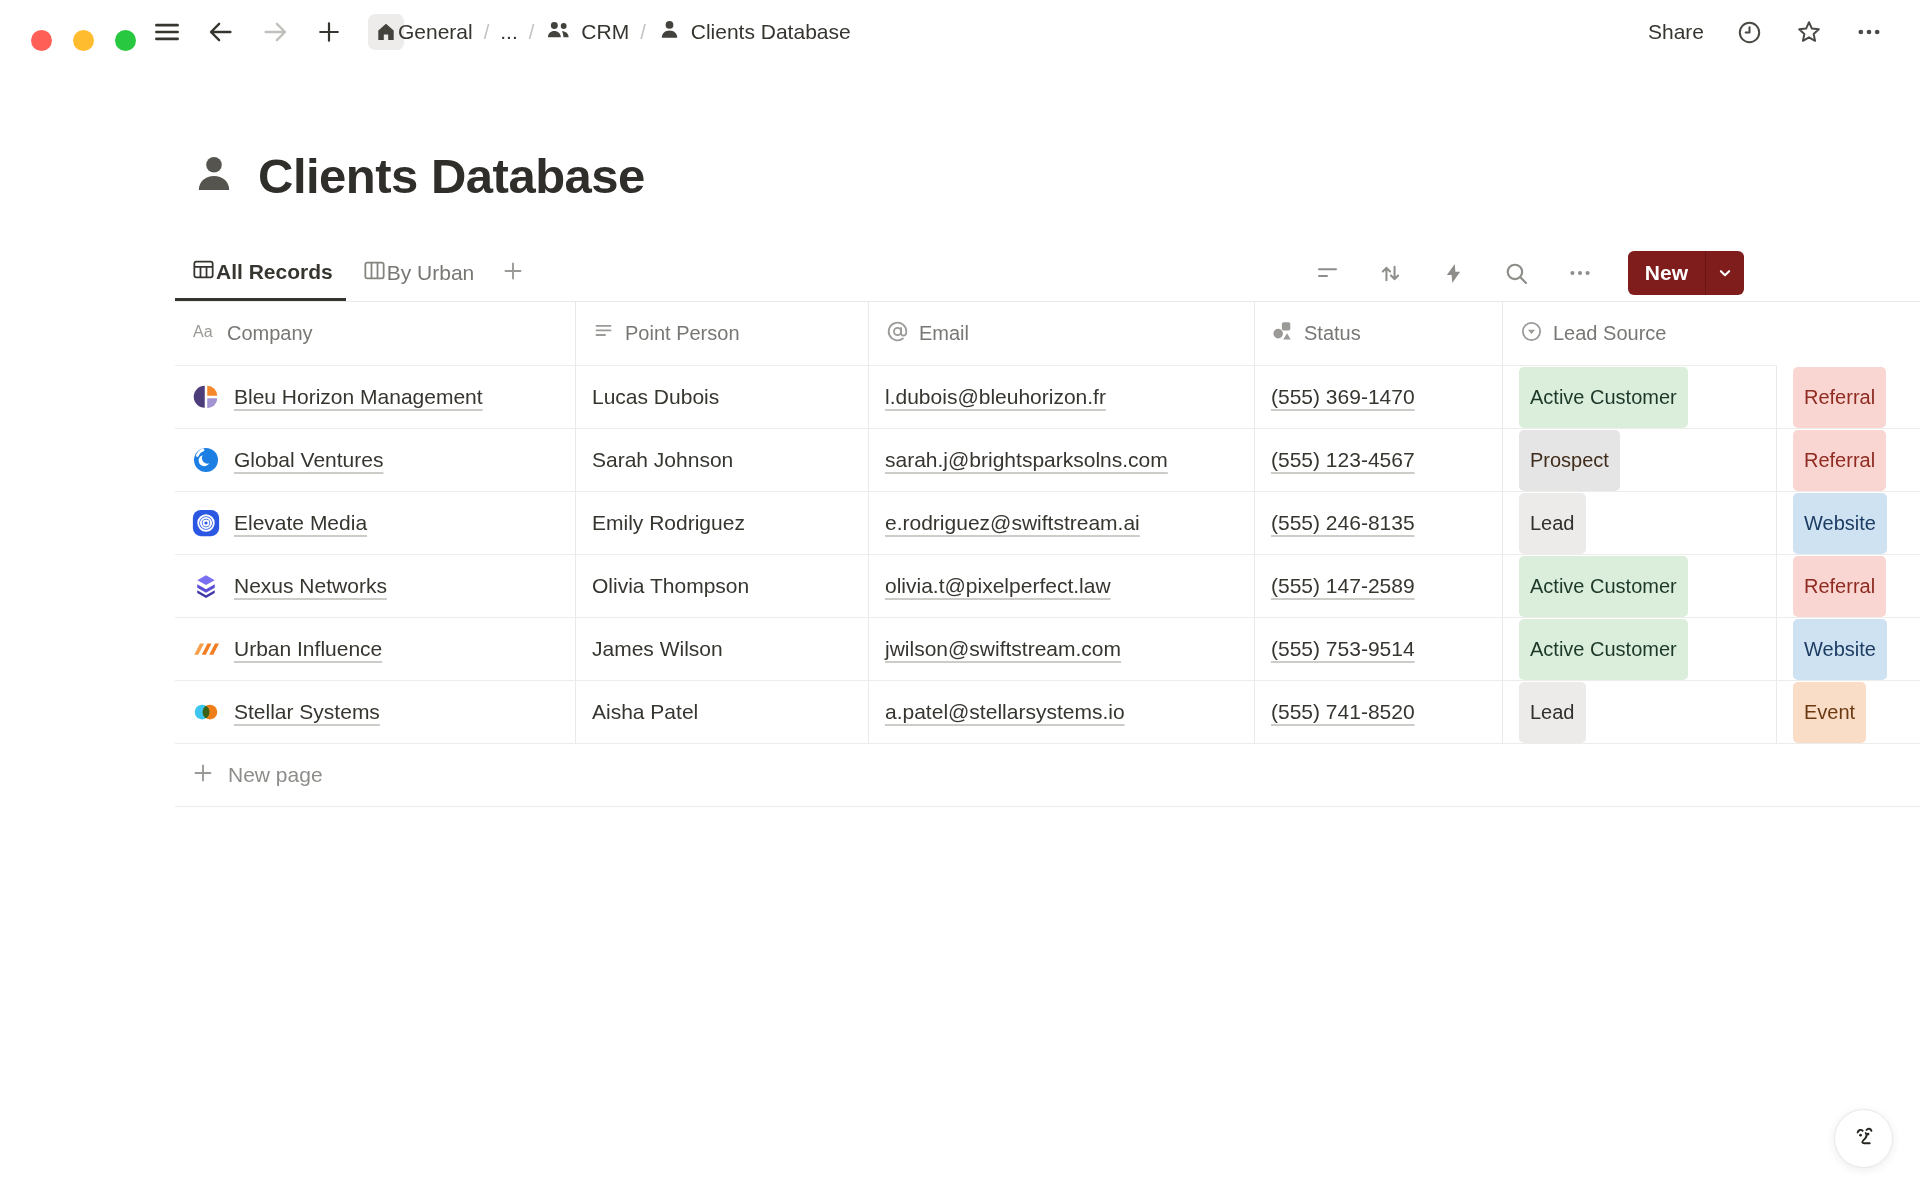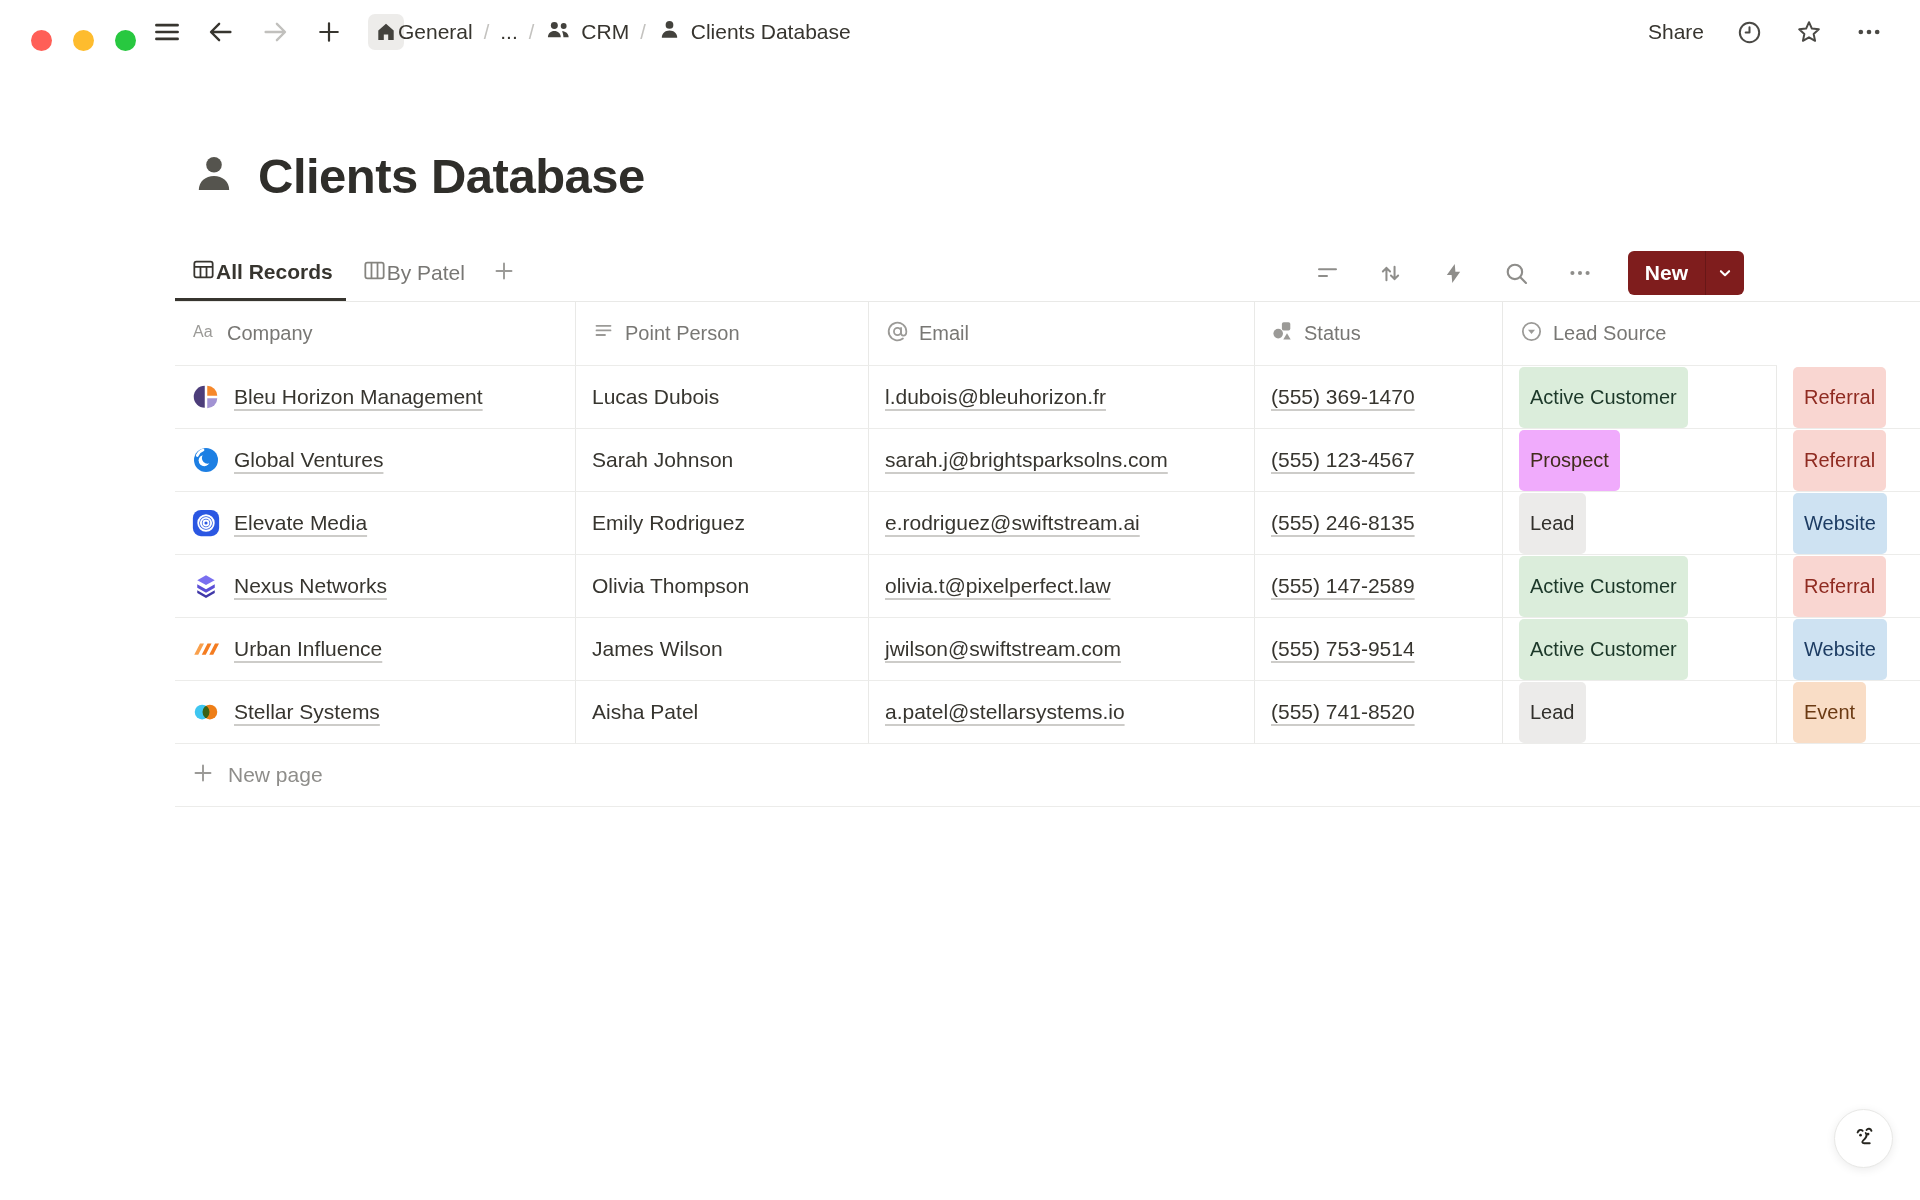--- a/index.html
+++ b/index.html
@@ -149,21 +149,21 @@
             <rect x="3.2" y="4.4" width="17.6" height="15.2" rx="2" stroke="#37352F" stroke-width="1.7" fill="none"></rect>
             <path d="M3.2 9.4h17.6M9.1 9.4v10.2M14.9 9.4v10.2" stroke="#37352F" stroke-width="1.7" fill="none"></path>
           </svg></span>
       <span>All Records</span>
     </div>
     <div class="tab">
       <span><svg width="25" height="25" viewBox="0 0 24 24">
             <rect x="3.2" y="4.4" width="17.6" height="15.2" rx="2" stroke="#85847F" stroke-width="1.7" fill="none"></rect>
             <path d="M9.1 4.4v15.2M14.9 4.4v15.2" stroke="#85847F" stroke-width="1.7" fill="none"></path>
           </svg></span>
-      <span>By Patel</span>
+      <span>By Urban</span>
     </div>
     <div class="tab-add">
       <span><svg width="24" height="24" viewBox="0 0 24 24">
             <path d="M12 4.5v15M4.5 12h15" stroke="#9B9A97" stroke-width="1.9" stroke-linecap="round" fill="none"></path>
           </svg></span>
     </div>
   </div>
   <div class="tools">
     <span class="icon-btn">
         <svg width="27" height="27" viewBox="0 0 24 24">
@@ -286,21 +286,21 @@
         <div class="tcell">
           <span>Sarah Johnson</span>
         </div>
         <div class="tcell">
           <span class="uline">sarah.j@brightsparksolns.com</span>
         </div>
         <div class="tcell">
           <span class="uline">(555) 123-4567</span>
         </div>
         <div class="tcell">
-          <span class="badge" style="background: #f0abfc; color: rgb(64, 44, 27);">Prospect</span>
+          <span class="badge" style="background: #e5e5e5; color: rgb(64, 44, 27);">Prospect</span>
         </div>
         <div class="tcell">
           <span class="badge" style="background: rgb(249, 214, 209); color: rgb(143, 43, 33);">Referral</span>
         </div>
       </div>
       <div class="trow">
         <div class="tcell">
           <span class="logo">
             <svg width="30" height="30" viewBox="0 0 24 24">
               <rect x="1.5" y="1.5" width="21" height="21" rx="6.5" fill="#2B57E2"></rect>

